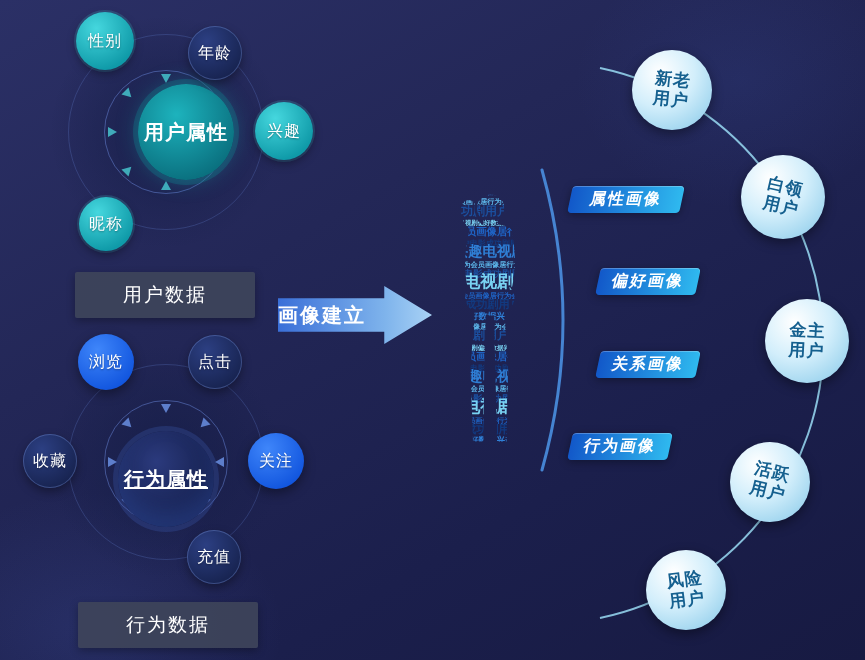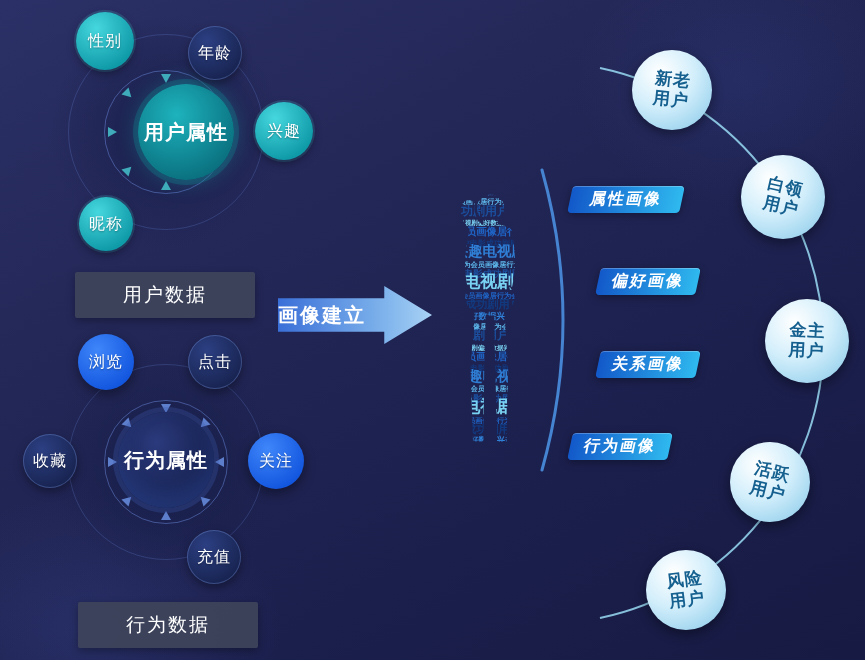--- a/index.html
+++ b/index.html
@@ -110,21 +110,21 @@
   <div class="arrow-ring blue-arrows" style="left:166px;top:462px;">
       <div class="tri" style="transform: rotate(0deg);"></div>
       <div class="tri" style="transform: rotate(45deg);"></div>
       <div class="tri" style="transform: rotate(90deg);"></div>
       <div class="tri" style="transform: rotate(135deg);"></div>
       <div class="tri" style="transform: rotate(180deg);"></div>
       <div class="tri" style="transform: rotate(225deg);"></div>
       <div class="tri" style="transform: rotate(270deg);"></div>
       <div class="tri" style="transform: rotate(315deg);"></div>
     </div>
-  <div class="cluster-center center-dark" style="left:118px;top:412px;">行为属性</div>
+  <div class="cluster-center center-dark" style="left:118px;top:431px;text-decoration:underline;">行为属性</div>
 
   <div class="sat sat-blue" style="left:78px;top:334px;width:56px;height:56px;">浏览</div>
   <div class="sat sat-dark" style="left:23px;top:434px;width:54px;height:54px;">收藏</div>
   <div class="sat sat-dark" style="left:188px;top:335px;width:54px;height:54px;">点击</div>
   <div class="sat sat-blue" style="left:248px;top:433px;width:56px;height:56px;">关注</div>
   <div class="sat sat-dark" style="left:187px;top:530px;width:54px;height:54px;">充值</div>
 
   <div class="data-box" style="left:78px;top:602px;">行为数据</div>
 
   <div class="flow-arrow">

